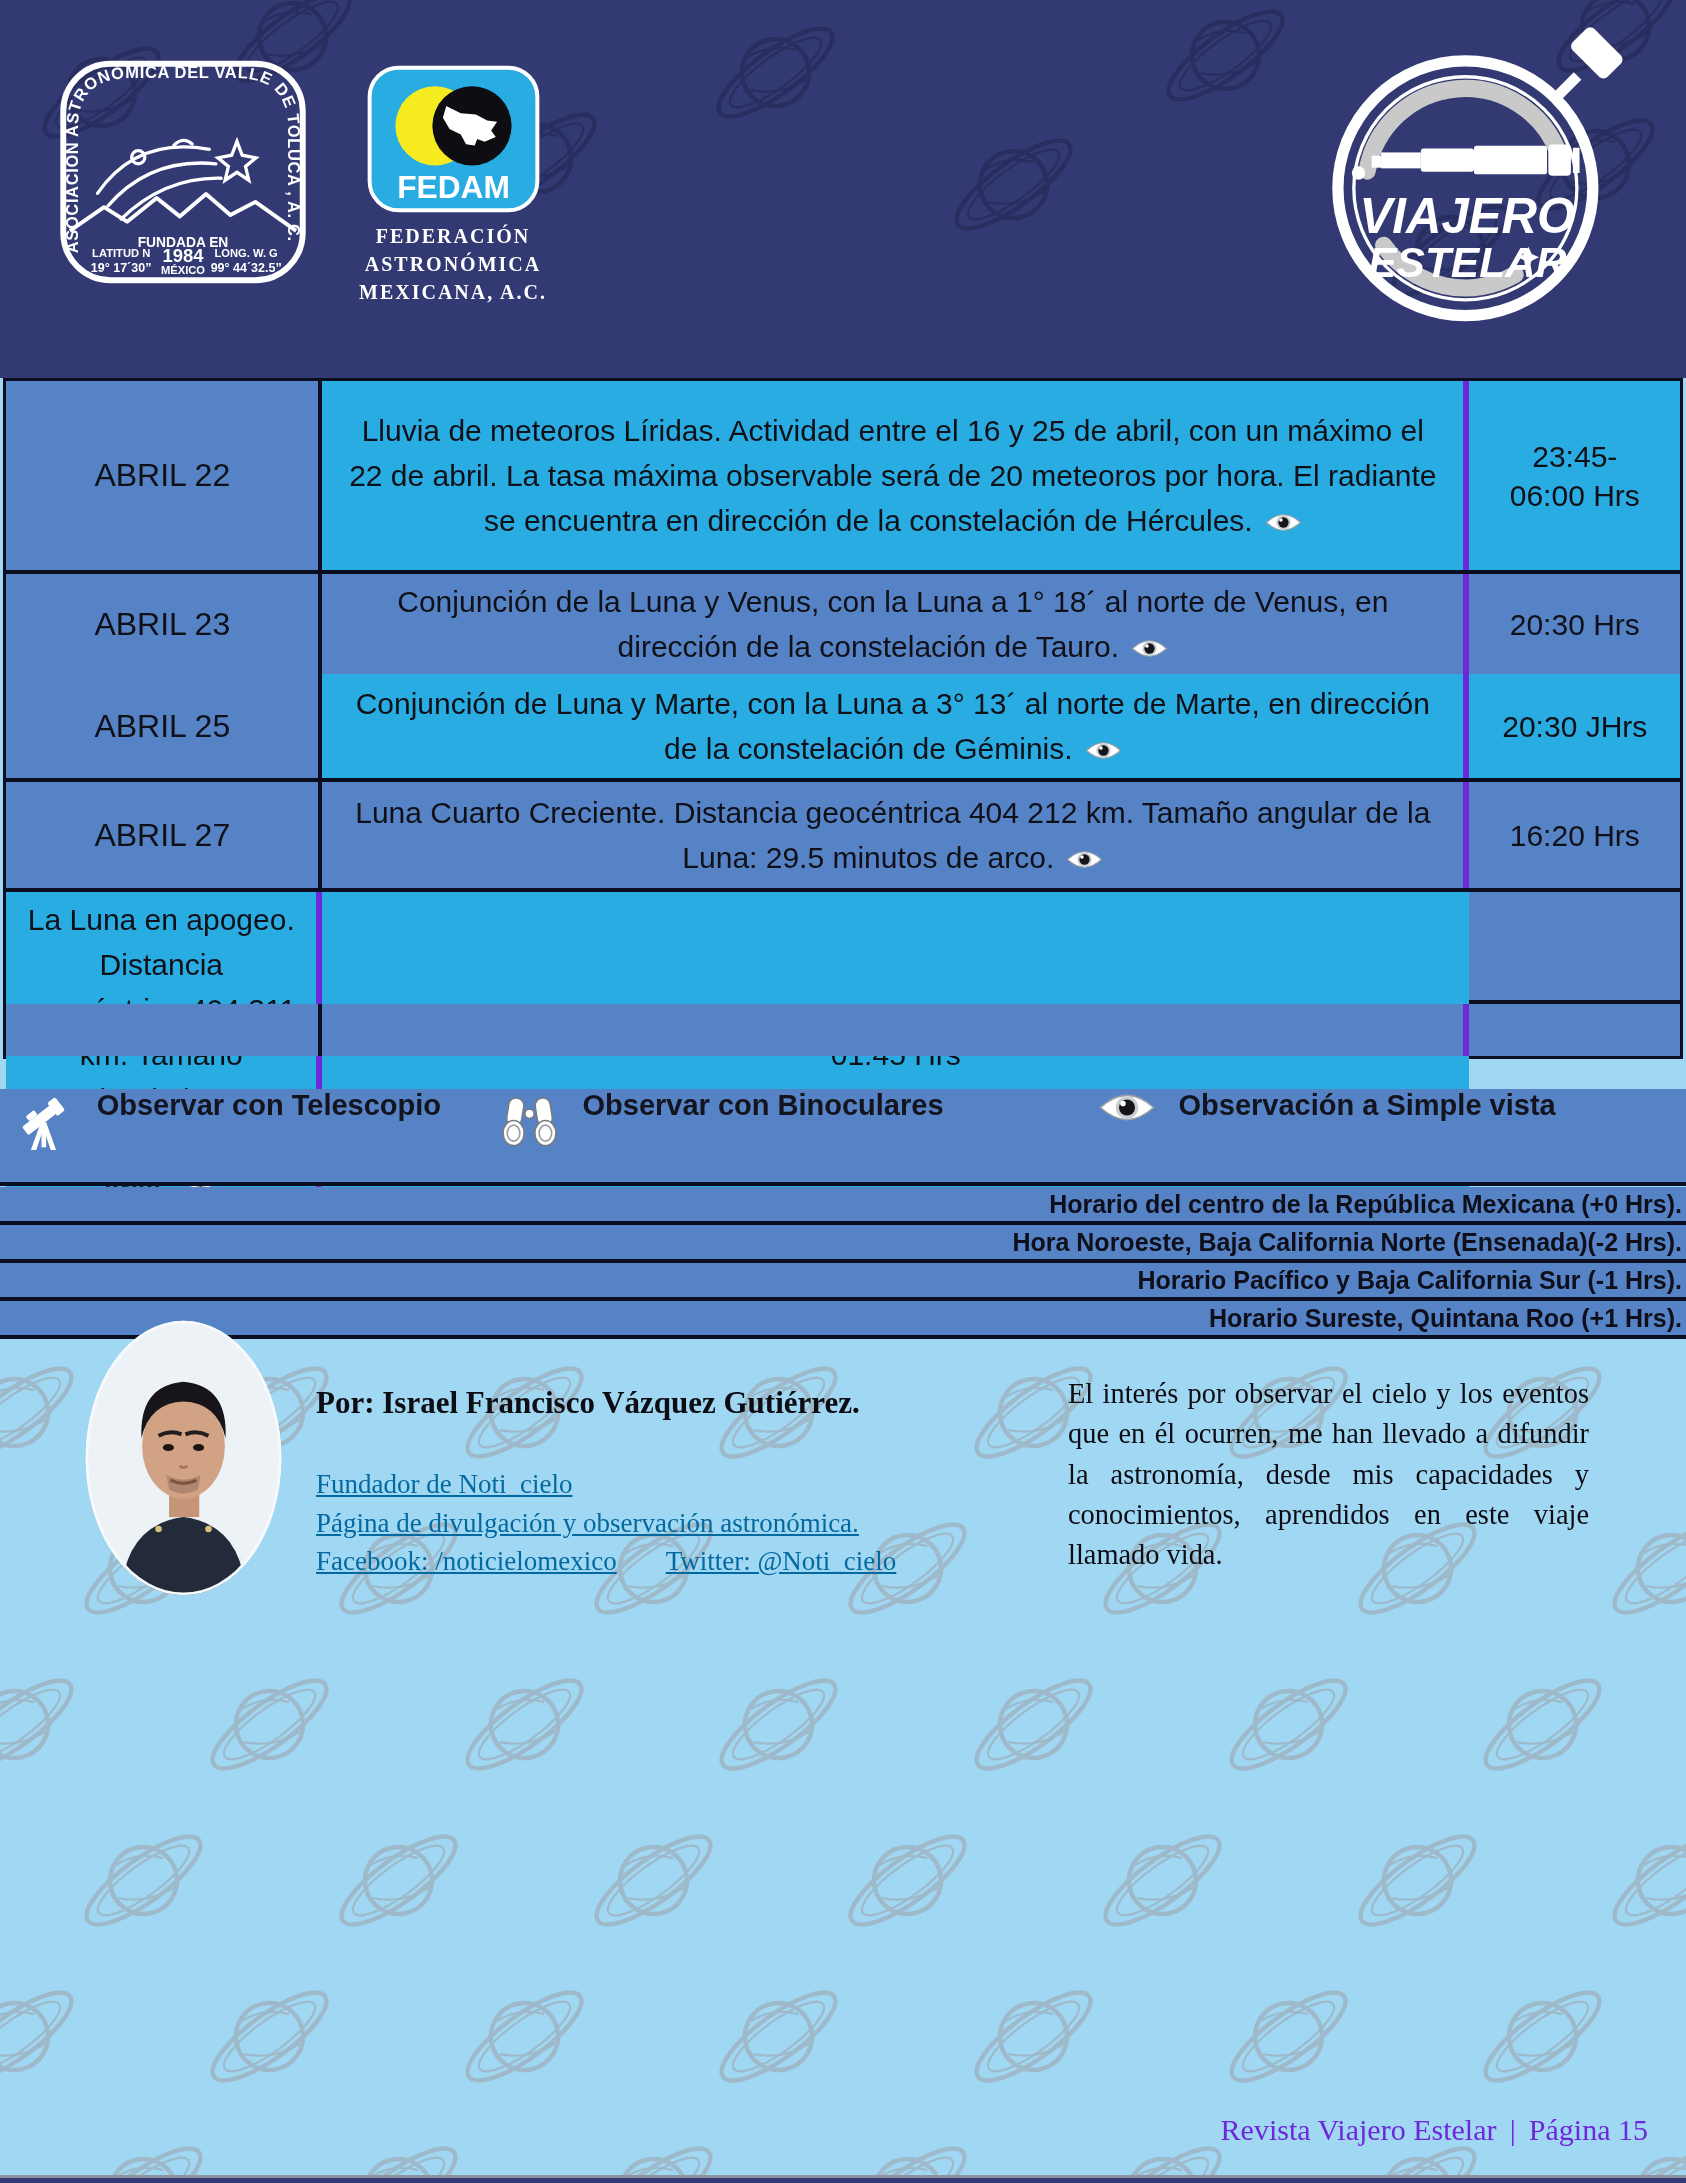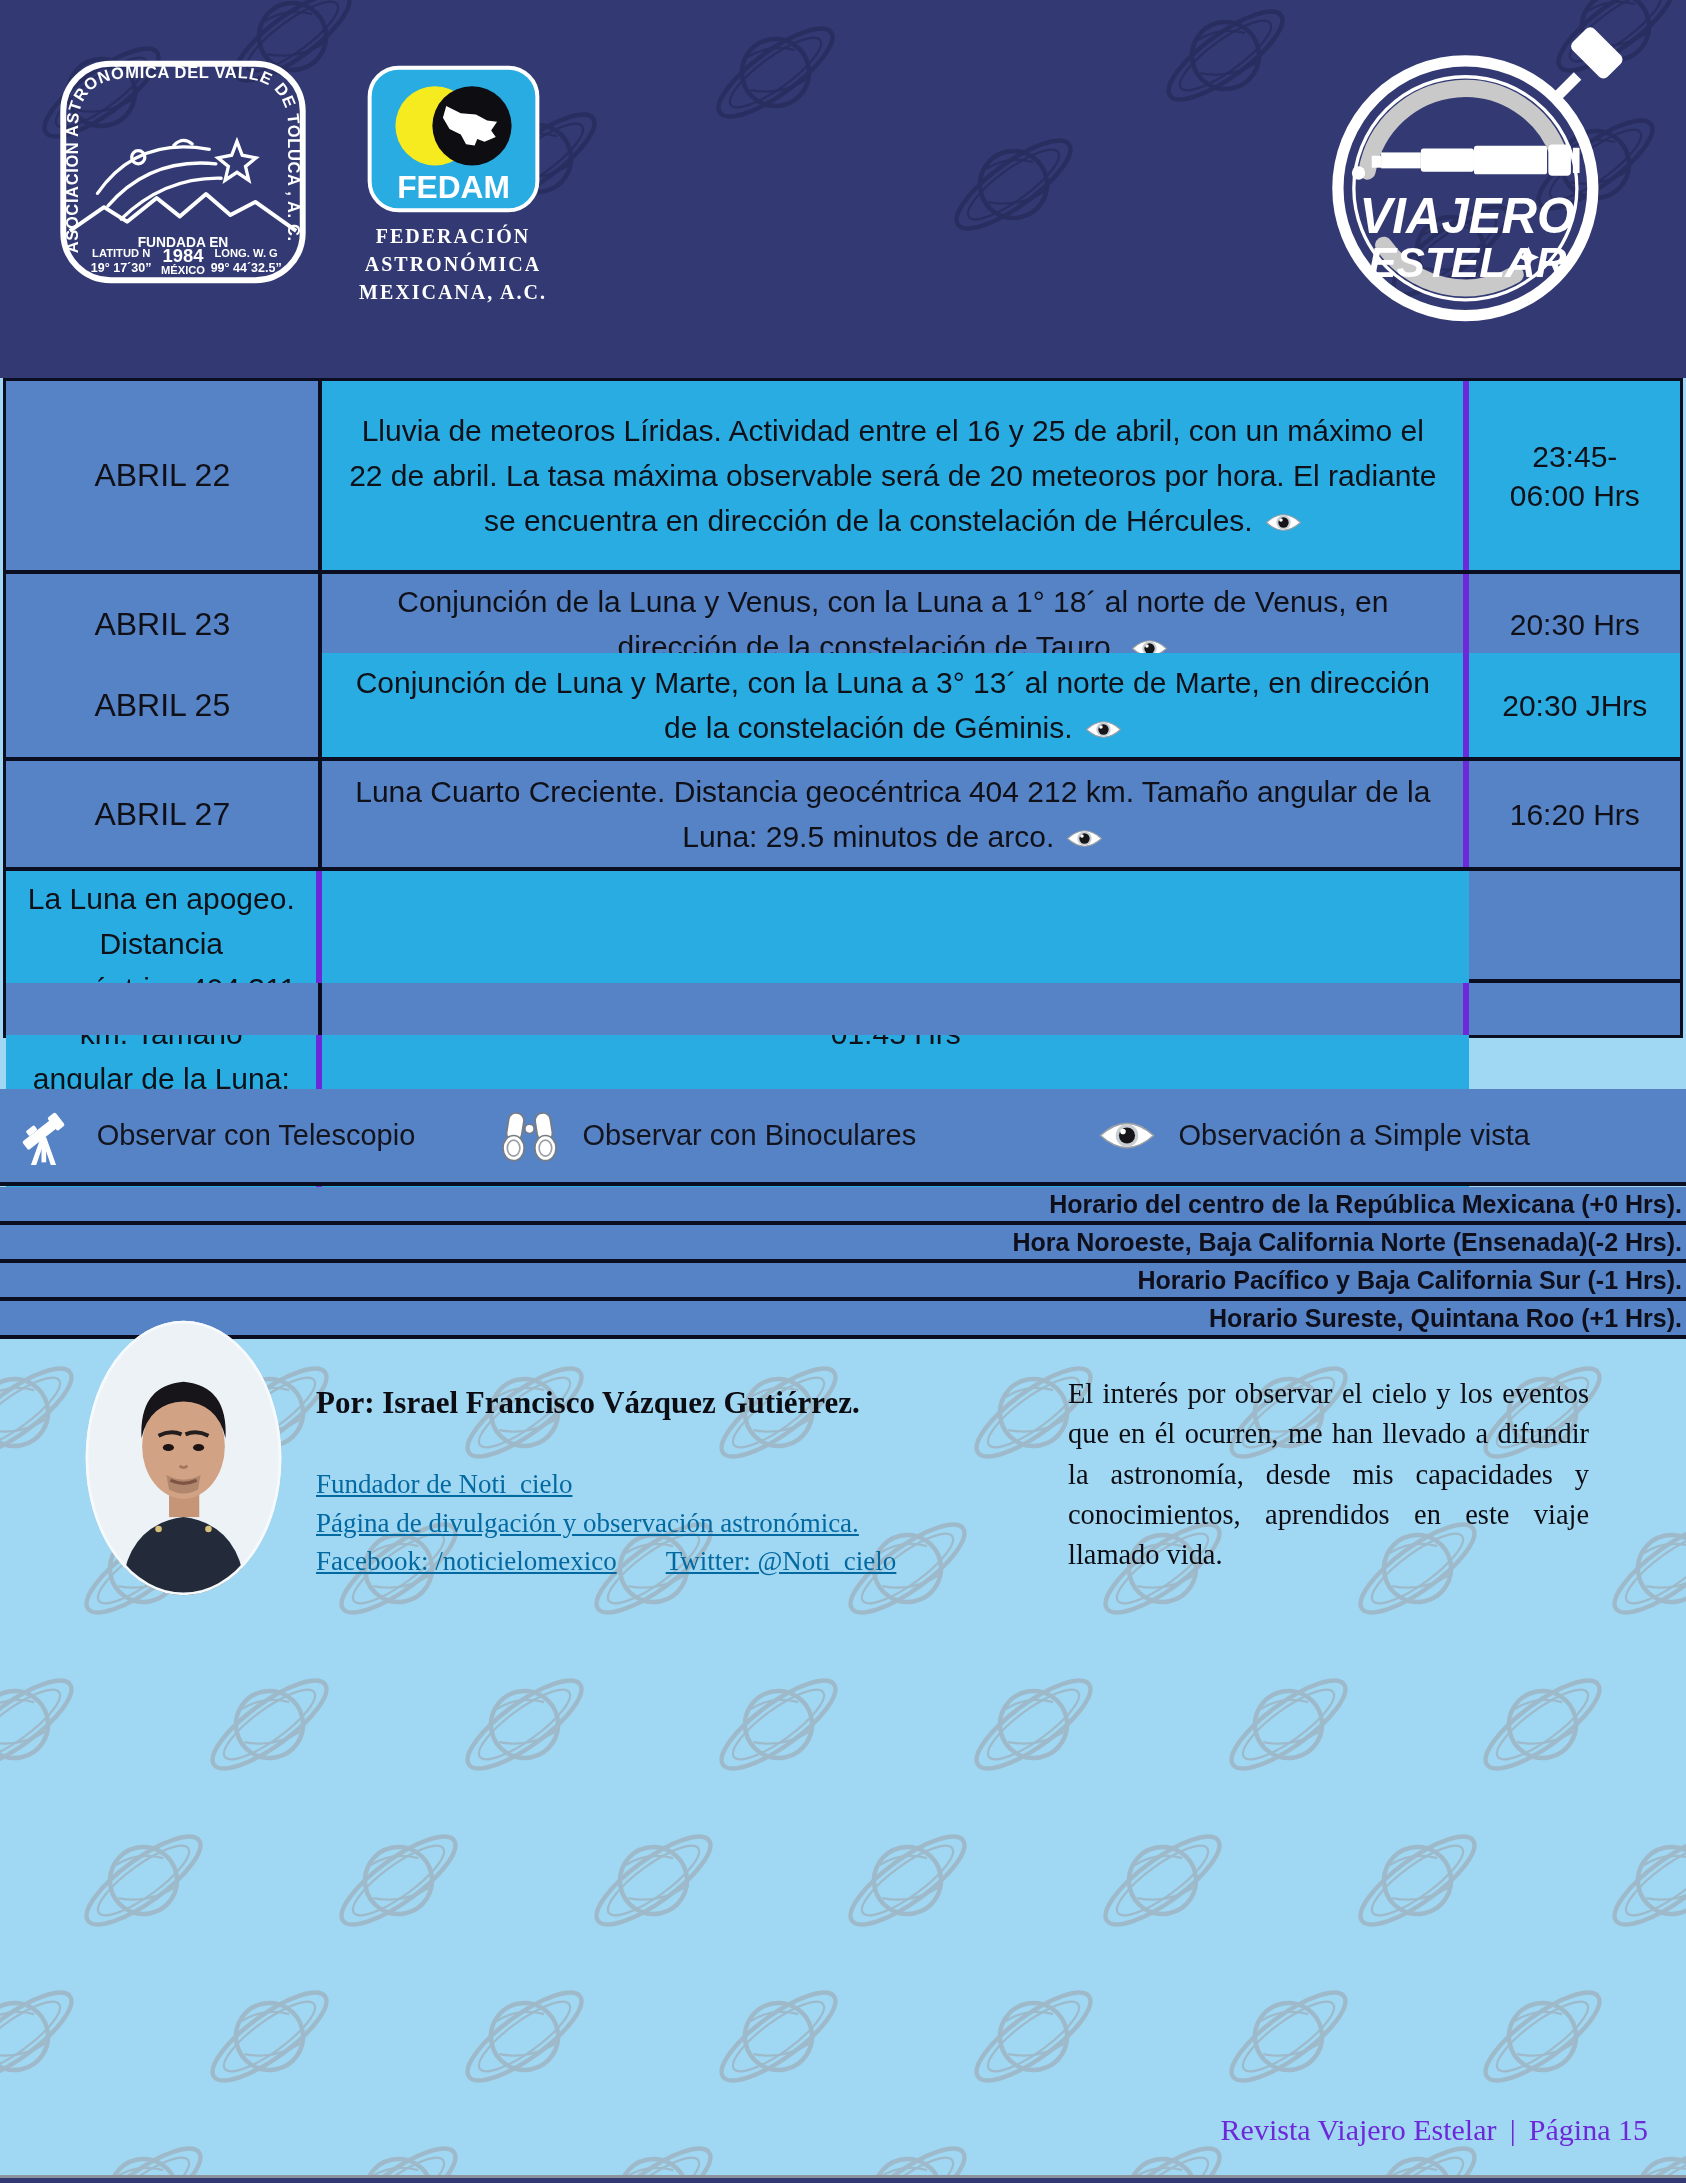--- a/index.html
+++ b/index.html
@@ -21,26 +21,26 @@
   
   .events{position:absolute;top:378px;left:3.3px;width:1680px;z-index:2;border:3.3px solid #0B0E20;background:#5583C5;}
   .trow{display:grid;grid-template-columns:316px 1147px 1fr;border-bottom:4px solid #0B0E20;}
   .trow.last{border-bottom:none;}
   .cell{display:flex;align-items:center;justify-content:center;color:#101018;}
   .cell.date{background:#5583C5;border-right:4px solid #0B0E20;font-size:32px;}
   .cell.desc{border-right:6px solid #6d28d9;font-size:30px;line-height:1.5;text-align:center;padding:5.3px 20px;}
   .cell.time{font-size:30px;line-height:1.3;text-align:center;flex-direction:column;}
   .trow.bright .desc,.trow.bright .time{background:#29ACE2;}
   .trow.muted .desc,.trow.muted .time{background:#5583C5;}
-  .h1{height:193px}.h2{height:79px}.h3{height:108px}.h4{height:110px}.h5{height:112px}.h6{height:52px}
+  .h1{height:193px}.h2{height:100px}.h3{height:108px}.h4{height:110px}.h5{height:112px}.h6{height:52px}
   .eye{width:37px;height:23px;margin-left:12px;vertical-align:-2.6px;display:inline-block;}
   
   .legend{position:absolute;top:1089px;left:0;width:1687px;height:97px;background:#5583C5;
           border-bottom:4.6px solid #0B0E20;z-index:2;}
-  .lg{position:absolute;top:0;height:93px;display:flex;align-items:center;gap:22.5px;}
+  .lg{position:absolute;top:0;height:93px;display:flex;gap:22.5px;font-weight:bold;}
   .lg span{font-size:29px;color:#14141f;}
   .lgi{width:61px;height:63px;}
   .lgi.eyebig{width:58px;height:37px;}
   
   .tz{position:absolute;top:1187px;left:0;width:1687px;z-index:2;}
   .tzbar{height:38px;background:#5583C5;border-bottom:4.6px solid #0B0E20;
          display:flex;align-items:center;justify-content:flex-end;padding-right:5px;
          font-size:25px;font-weight:bold;color:#0f0f1c;}
   
   .author{position:absolute;left:0;top:1296px;width:1687px;height:397px;z-index:2;}

